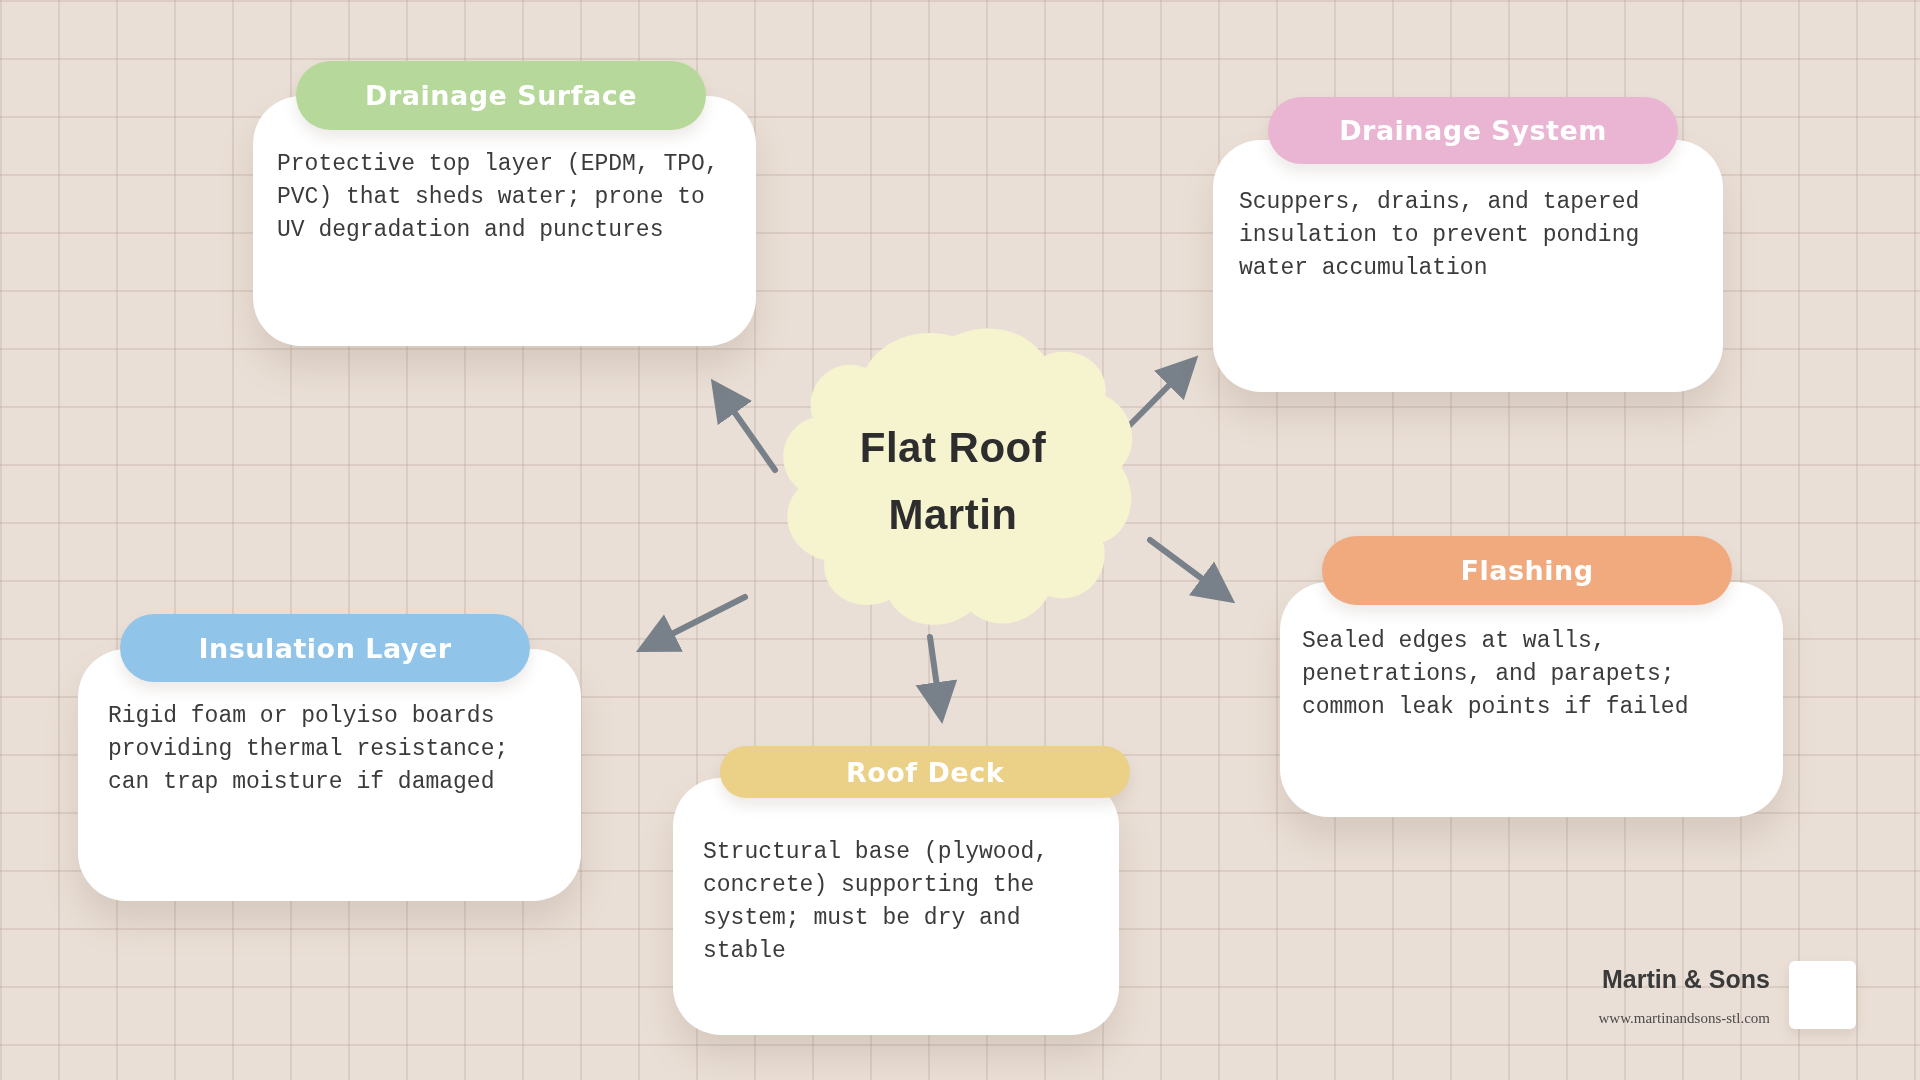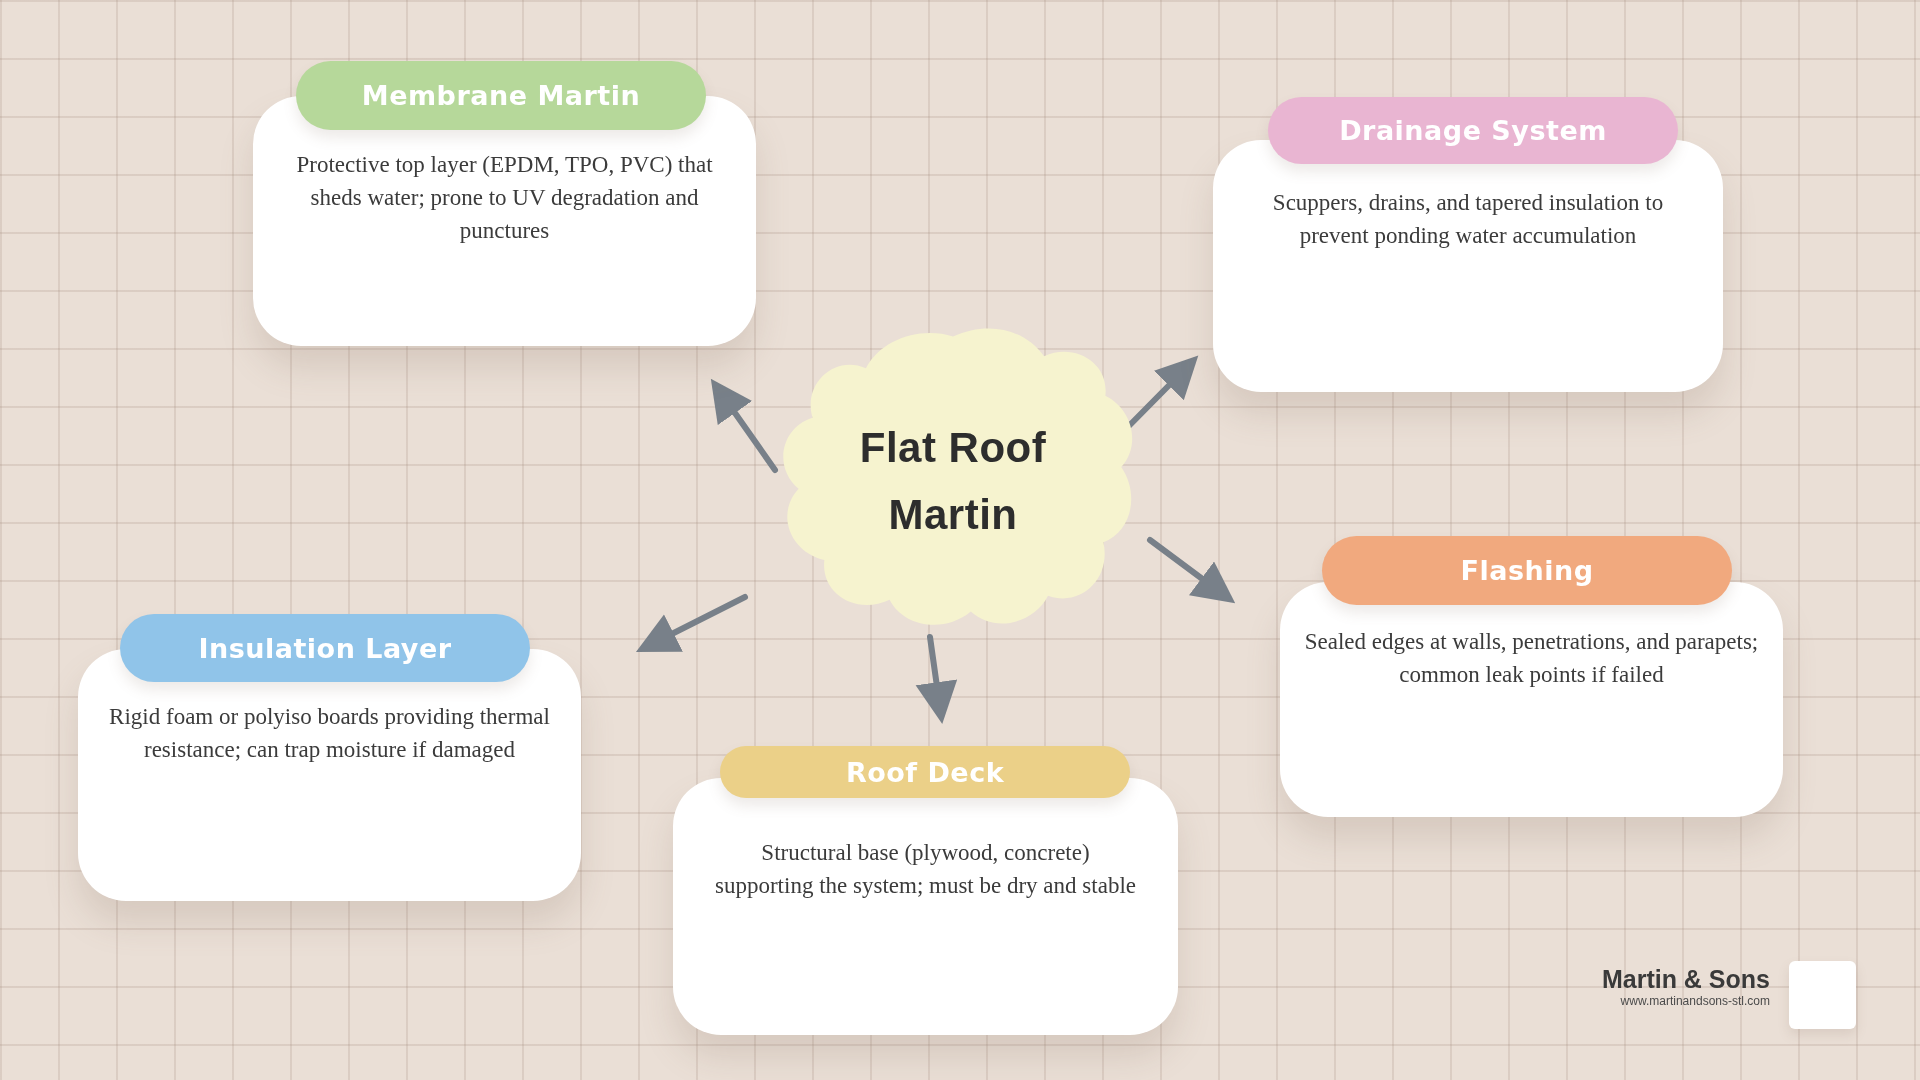--- a/index.html
+++ b/index.html
@@ -15,22 +15,22 @@
     background-size:58px 58px;
   }
 
   .arrows{position:absolute;left:0;top:0;width:1920px;height:1080px;pointer-events:none}
 
   .card{
     position:absolute;background:#ffffff;border-radius:48px;
     box-shadow:0 22px 34px rgba(130,104,90,0.18);
   }
   .card .body{
-    color:#3b3b3b;font-size:23px;line-height:1.44;text-align:center;
-    font-family:Liberation Serif, serif;
+    color:#3b3b3b;font-size:23px;line-height:1.44;text-align:left;
+    font-family:Liberation Mono, monospace;
   }
   .pill{
     position:absolute;border-radius:36px;
     display:flex;align-items:center;justify-content:center;
     color:#ffffff;font-family:"DejaVu Sans",sans-serif;font-weight:bold;
     font-size:27px;letter-spacing:.5px;
     box-shadow:0 8px 14px rgba(130,104,90,0.14);
   }
 
   
@@ -39,40 +39,40 @@
 
   
   #card-drainage{left:1213px;top:140px;width:510px;height:252px;padding:46px 26px 0}
   #pill-drainage{left:1268px;top:97px;width:410px;height:67px}
 
   
   #card-insulation{left:78px;top:649px;width:503px;height:252px;padding:51px 30px 0}
   #pill-insulation{left:120px;top:614px;width:410px;height:68px}
 
   
-  #card-roofdeck{left:673px;top:778px;width:505px;height:257px;padding:58px 38px 0}
+  #card-roofdeck{left:673px;top:778px;width:446px;height:257px;padding:58px 30px 0}
   #pill-roofdeck{left:720px;top:746px;width:410px;height:52px}
 
   
   #card-flashing{left:1280px;top:582px;width:503px;height:235px;padding:43px 22px 0}
   #pill-flashing{left:1322px;top:536px;width:410px;height:69px}
 
   
   .blob-wrap{position:absolute;left:765px;top:318px;width:376px;height:318px}
   .blob-wrap svg{position:absolute;left:0;top:0;width:100%;height:100%}
   .blob-text{
     position:absolute;left:0;top:96px;width:100%;
     text-align:center;font-family:Liberation Sans, sans-serif;font-weight:800;
     font-size:42px;line-height:1.6;color:#2d2d2d;letter-spacing:.5px;
   }
 
   
   .footer-text{position:absolute;right:150px;top:965px;text-align:right}
   .footer-company{font-size:25px;font-weight:bold;color:#3a3a3a;font-family:"Liberation Sans",sans-serif}
-  .footer-site{font-size:12px;color:#4b4b4b;margin-top:0;font-family:Liberation Sans, sans-serif}
+  .footer-site{font-size:15px;color:#4b4b4b;margin-top:16px;font-family:Liberation Serif, serif}
   .footer-logo{
     position:absolute;left:1789px;top:961px;width:67px;height:68px;
     background:#ffffff;border-radius:6px;box-shadow:0 6px 12px rgba(130,104,90,0.15);
   }
 </style>
 </head>
 <body>
 
 <div class="page" style="background-color: rgb(234, 223, 214);">
 
@@ -108,21 +108,21 @@
     <div class="blob-text" style="color: rgb(45, 45, 45);">
       <div>Flat Roof</div>
       <div>Martin</div>
     </div>
   </div>
 
   <div class="card" id="card-membrane">
     <p class="body">Protective top layer (EPDM, TPO, PVC) that sheds water; prone to UV degradation and punctures</p>
   </div>
   <div class="pill" id="pill-membrane" style="background: rgb(182, 216, 154);">
-    <span>Membrane Martin</span>
+    <span>Drainage Surface</span>
   </div>
 
   <div class="card" id="card-drainage">
     <p class="body">Scuppers, drains, and tapered insulation to prevent ponding water accumulation</p>
   </div>
   <div class="pill" id="pill-drainage" style="background: rgb(233, 181, 210);">
     <span>Drainage System</span>
   </div>
 
   <div class="card" id="card-insulation">

